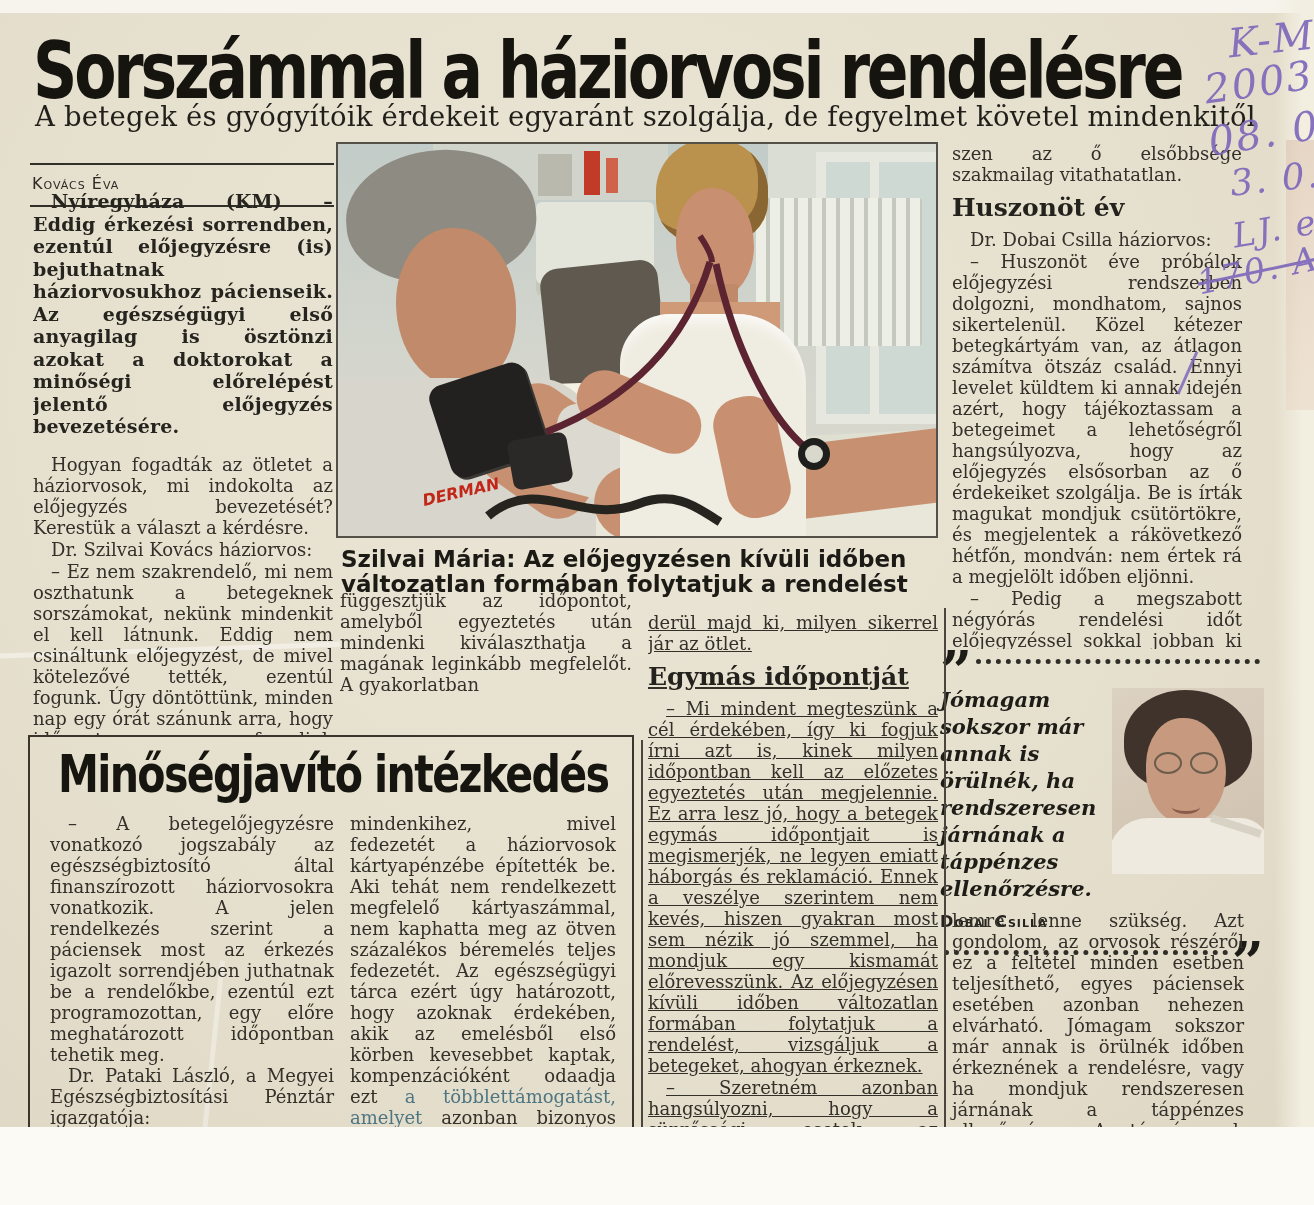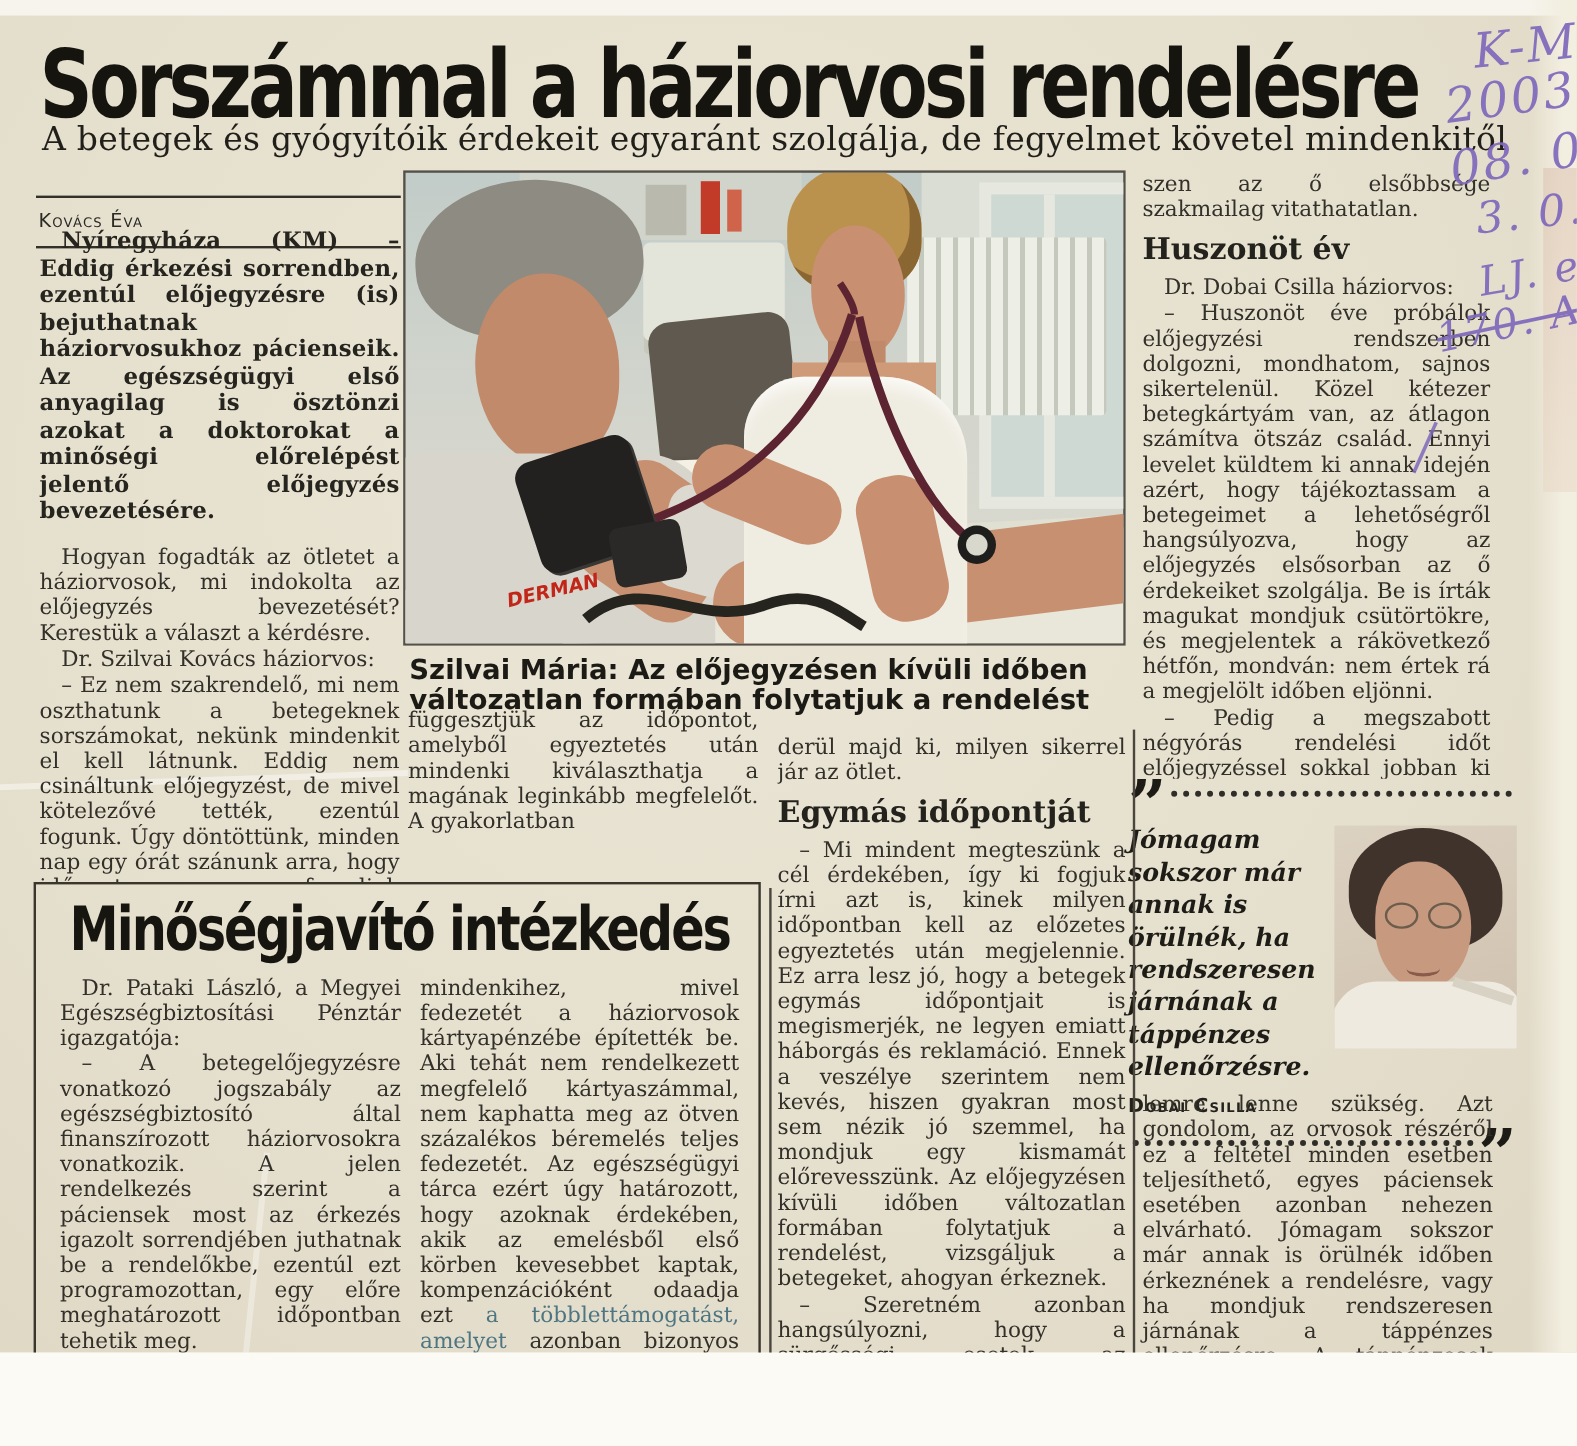--- a/index.html
+++ b/index.html
@@ -29,21 +29,21 @@
 
   
   .col{position:absolute;color:#33302a;}
   .col p{margin:0 0 0;font-size:18px;line-height:21px;text-align:justify;}
   .col p + p{margin-top:1px;}
   .col p.ind{text-indent:18px;}
   .col1{left:33px;top:190px;width:300px;height:545px;overflow:hidden;}
   .lead{font-weight:bold;font-size:19px !important;line-height:22.5px !important;
     letter-spacing:.2px;color:#26241e;margin-bottom:16px !important;}
   .col2{left:340px;top:590px;width:292px;height:128px;overflow:hidden;}
-  .col3{left:648px;top:612px;width:290px;height:592px;overflow:hidden;}
+  .col3{left:648px;top:612px;width:290px;height:592px;overflow:hidden;text-decoration:underline;}
   .col4{left:952px;top:143px;width:290px;height:506px;overflow:hidden;}
   .sechead{font-family:"DejaVu Serif",serif;font-weight:bold;font-size:25px;color:#24221c;
     margin:10px 0 8px !important;text-align:left !important;text-indent:0 !important;line-height:26px;}
   .col4-final{position:absolute;left:952px;top:910px;width:292px;margin:0;color:#33302a;
     font-size:18px;line-height:21px;text-align:justify;}
 
   
   .vline{position:absolute;width:1.5px;background:#4a463d;}
   .vline.v1{left:641px;top:740px;height:445px;}
   .vline.v2{left:944px;top:608px;height:580px;}
@@ -246,22 +246,22 @@
       <span class="qdots"></span>
       <span class="qmark">”</span>
     </div>
   </div>
 
   <p class="col4-final">lemre lenne szükség. Azt gondolom, az orvosok részéről ez a feltétel minden esetben teljesíthető, egyes páciensek esetében azonban nehezen elvárható. Jómagam sokszor már annak is örülnék időben érkeznének a rendelésre, vagy ha mondjuk rendszeresen járnának a táppénzes ellenőrzésre. A táppénzesek egy része olykor még azt is sérelmezi, ha ketten-hárman vannak előtte, mondván, ő annyit nem bír várni, vagy neki erre nincs ideje.</p>
 
   <div class="boxed">
     <h2 class="box-head">Minőségjavító intézkedés</h2>
     <div class="box-col a">
+      <p class="ind">– A betegelőjegyzésre vonatkozó jogszabály az egészségbiztosító által finanszírozott háziorvosokra vonatkozik. A jelen rendelkezés szerint a páciensek most az érkezés igazolt sorrendjében juthatnak be a rendelőkbe, ezentúl ezt programozottan, egy előre meghatározott időpontban tehetik meg.</p>
       <p class="ind">Dr. Pataki László, a Megyei Egészségbiztosítási Pénztár igazgatója:</p>
-      <p class="ind">– A betegelőjegyzésre vonatkozó jogszabály az egészségbiztosító által finanszírozott háziorvosokra vonatkozik. A jelen rendelkezés szerint a páciensek most az érkezés igazolt sorrendjében juthatnak be a rendelőkbe, ezentúl ezt programozottan, egy előre meghatározott időpontban tehetik meg.</p>
       <p class="ind">Az elhatározás azzal a tavalyi évben bevezetett ötven százalékos béremeléssel függ össze, amely nem juthatott el</p>
     </div>
     <div class="box-col b">
       <p><span>mindenkihez, mivel fedezetét a háziorvosok kártyapénzébe építették be. Aki tehát nem rendelkezett megfelelő kártyaszámmal, nem kaphatta meg az ötven százalékos béremelés teljes fedezetét. Az egészségügyi tárca ezért úgy határozott, hogy azoknak érdekében, akik az emelésből első körben kevesebbet kaptak, kompenzációként odaadja ezt </span><span class="hl">a többlettámogatást, amelyet</span><span> azonban bizonyos minőségjavító feltételhez köt. Az előjegyzés bevezetése ilyen minőségjavító intézkedésnek számít.</span></p>
     </div>
   </div>
 
   <div class="vline v1"></div>
   <div class="vline v2"></div>
 

